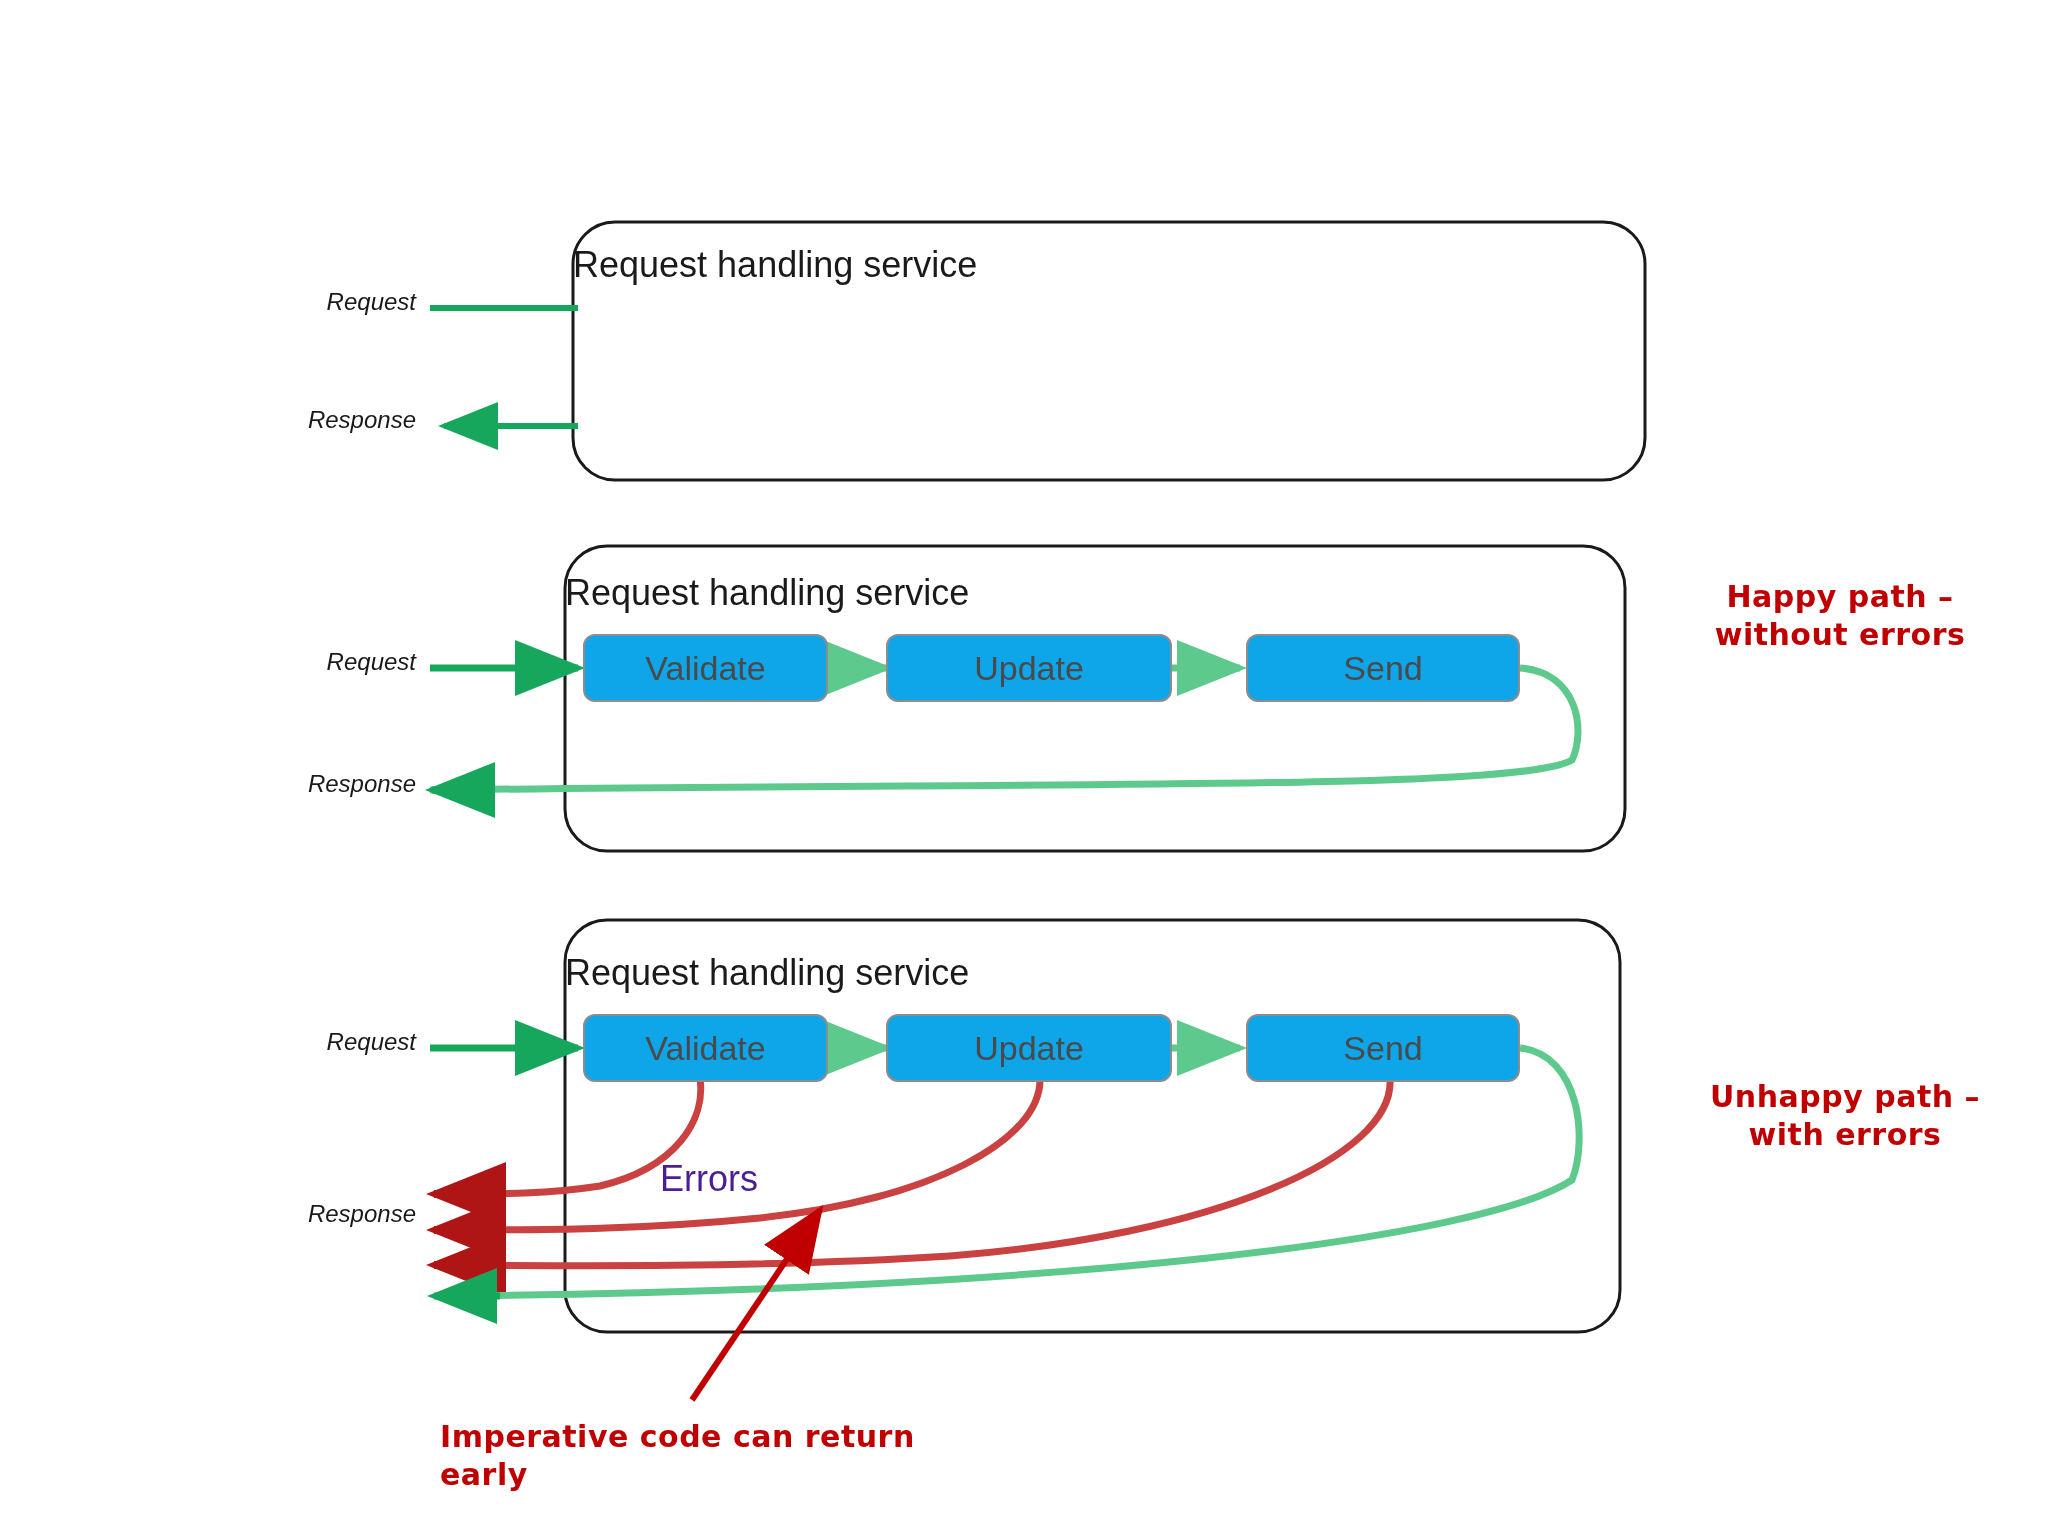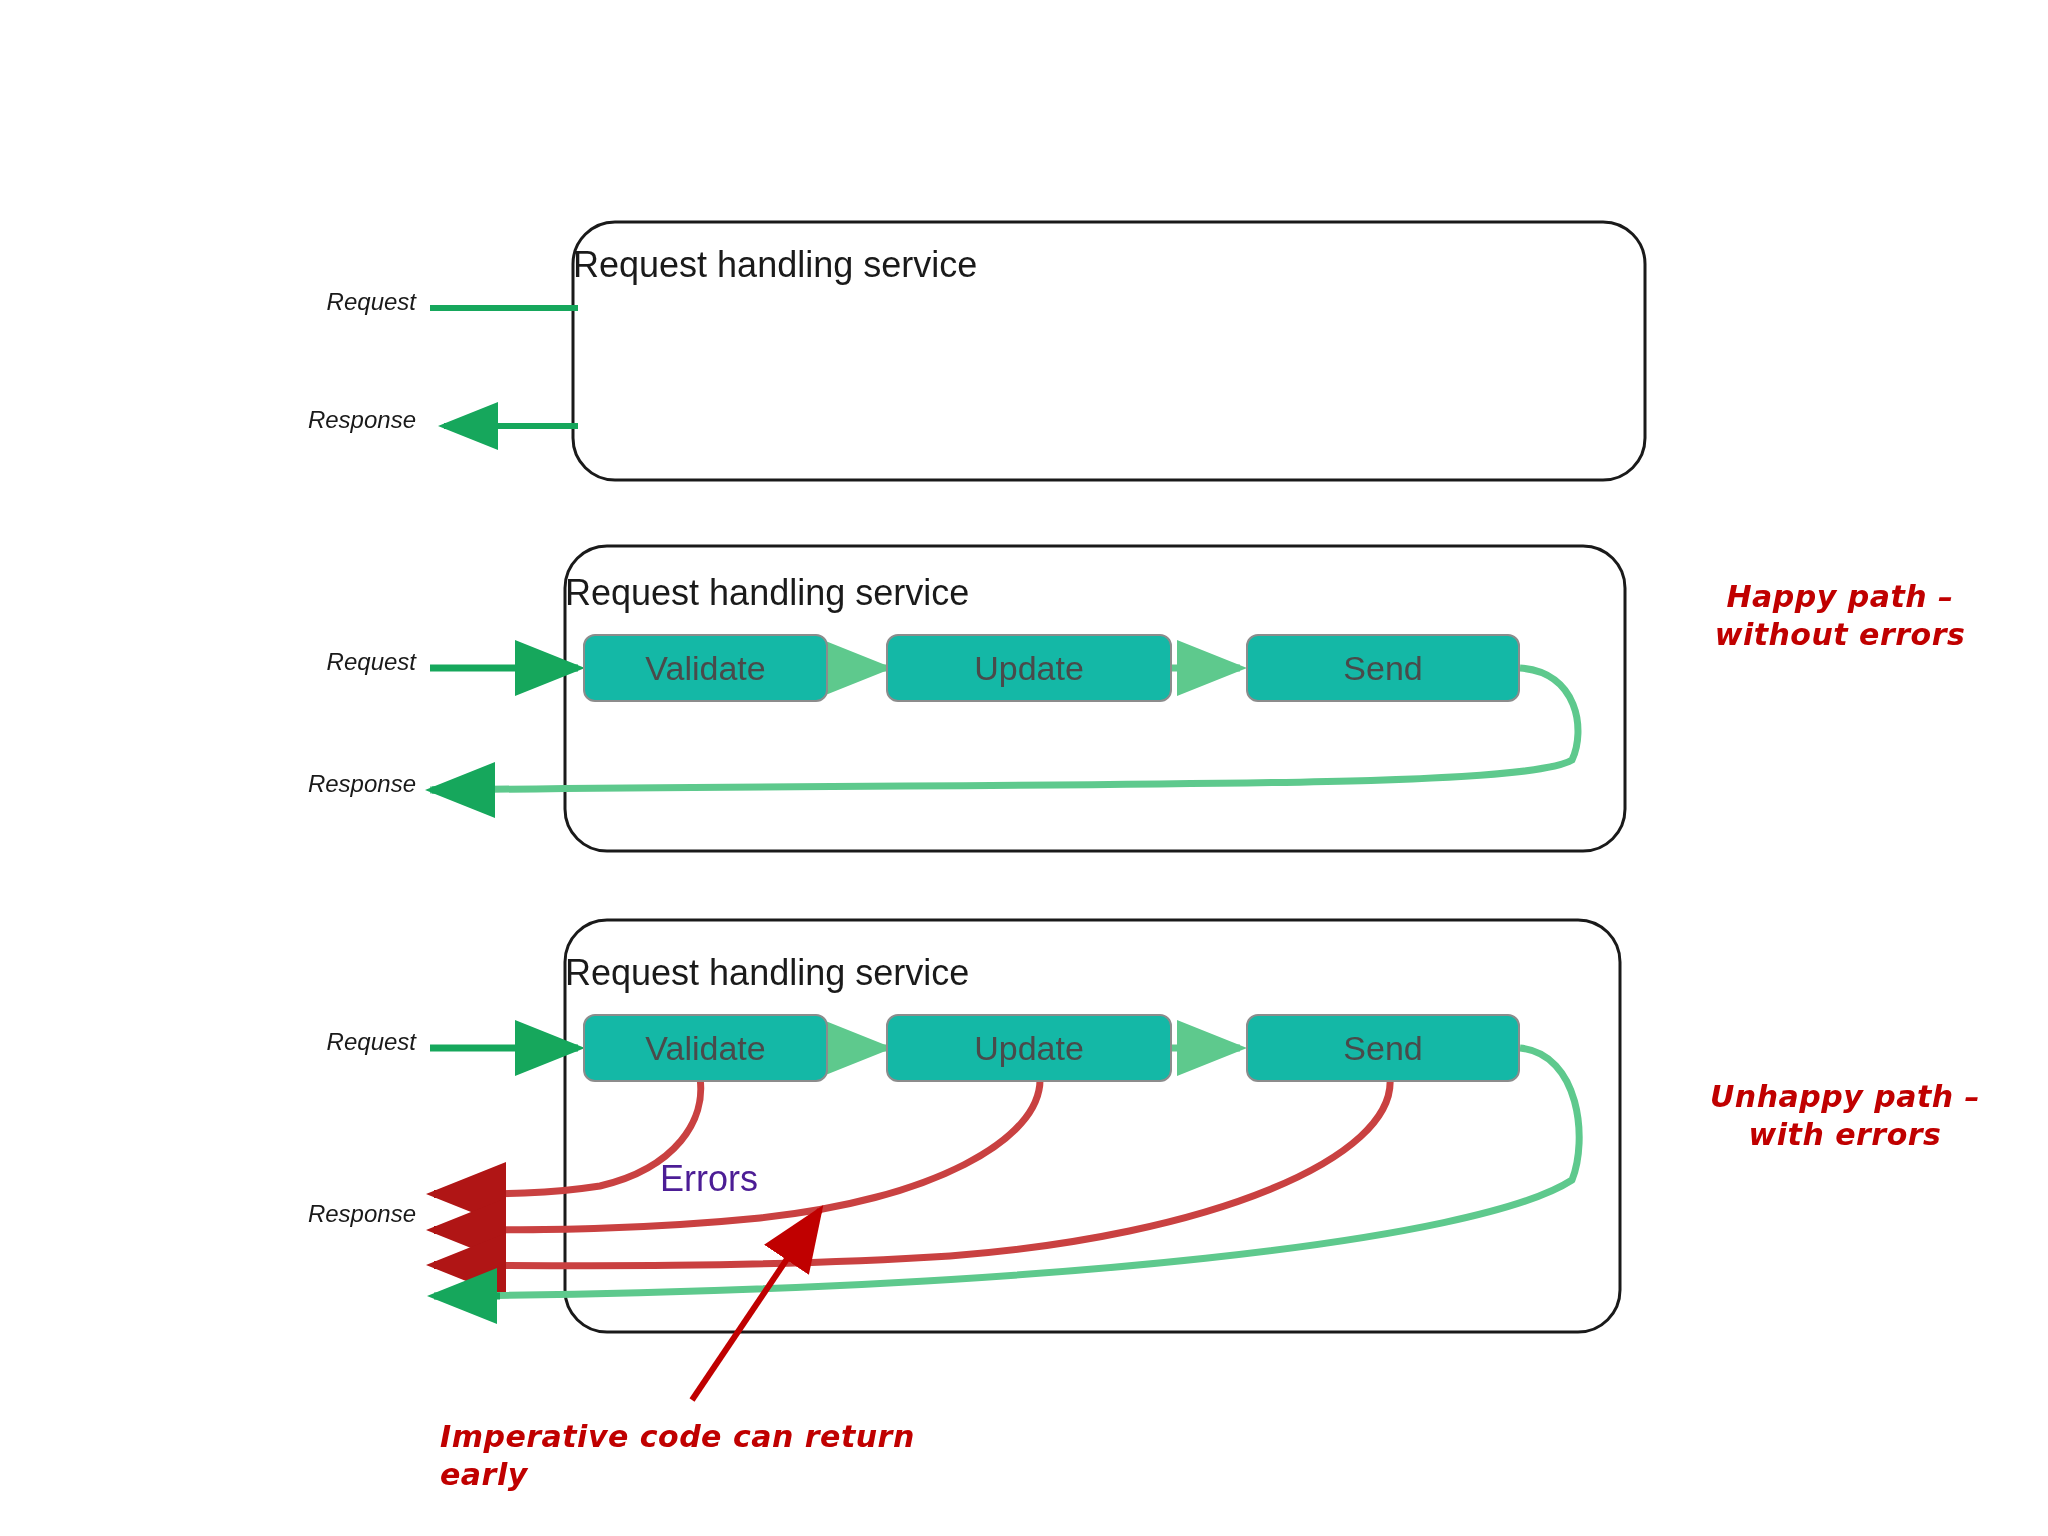--- a/index.html
+++ b/index.html
@@ -48,39 +48,38 @@
     position: absolute;
     font-size: 36px;
     color: #1a1a1a;
     white-space: nowrap;
   }
   .stage-box {
     position: absolute;
     box-sizing: border-box;
     border: 2px solid #8c8c8c;
     border-radius: 12px;
-    background: #14b8a6;
+    background: #0ea5e9;
     display: flex;
     align-items: center;
     justify-content: center;
     font-size: 34px;
     color: #4a4a4a;
   }
   .errors-label {
     position: absolute;
     font-size: 36px;
     color: #4c1d95;
     white-space: nowrap;
   }
   .note {
     position: absolute;
     color: #c00000;
     font-family: "DejaVu Sans", sans-serif;
     font-weight: bold;
-    font-style: italic;
     font-size: 30px;
     line-height: 1.25;
     text-align: center;
     white-space: pre-line;
     letter-spacing: 0.5px;
   }
 </style>
 </head>
 <body>
 

